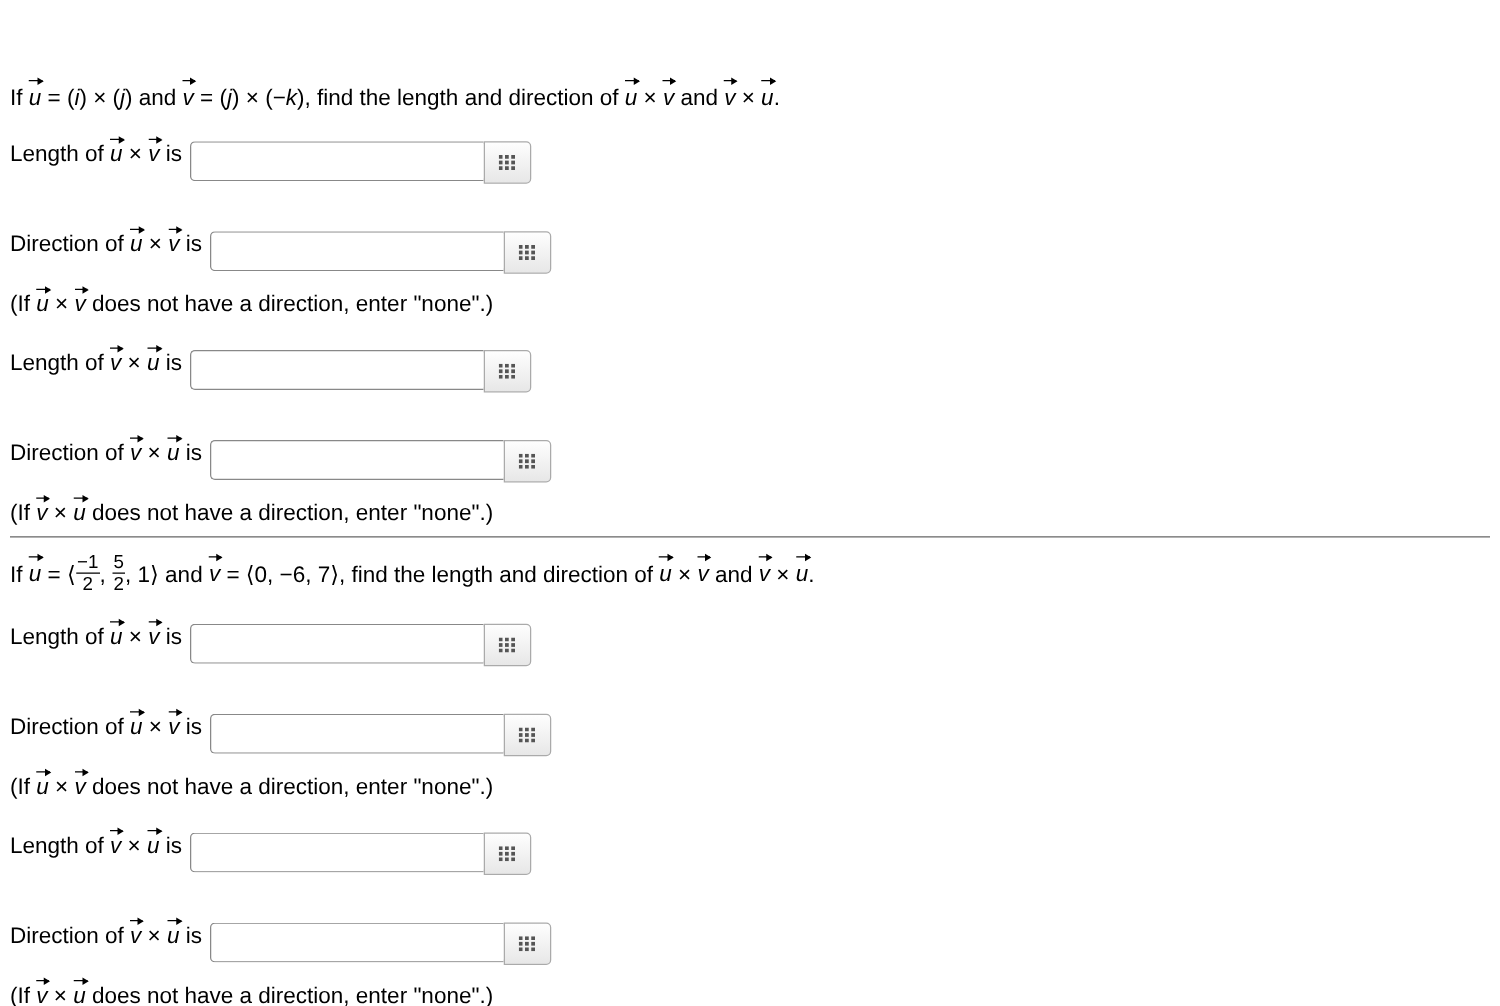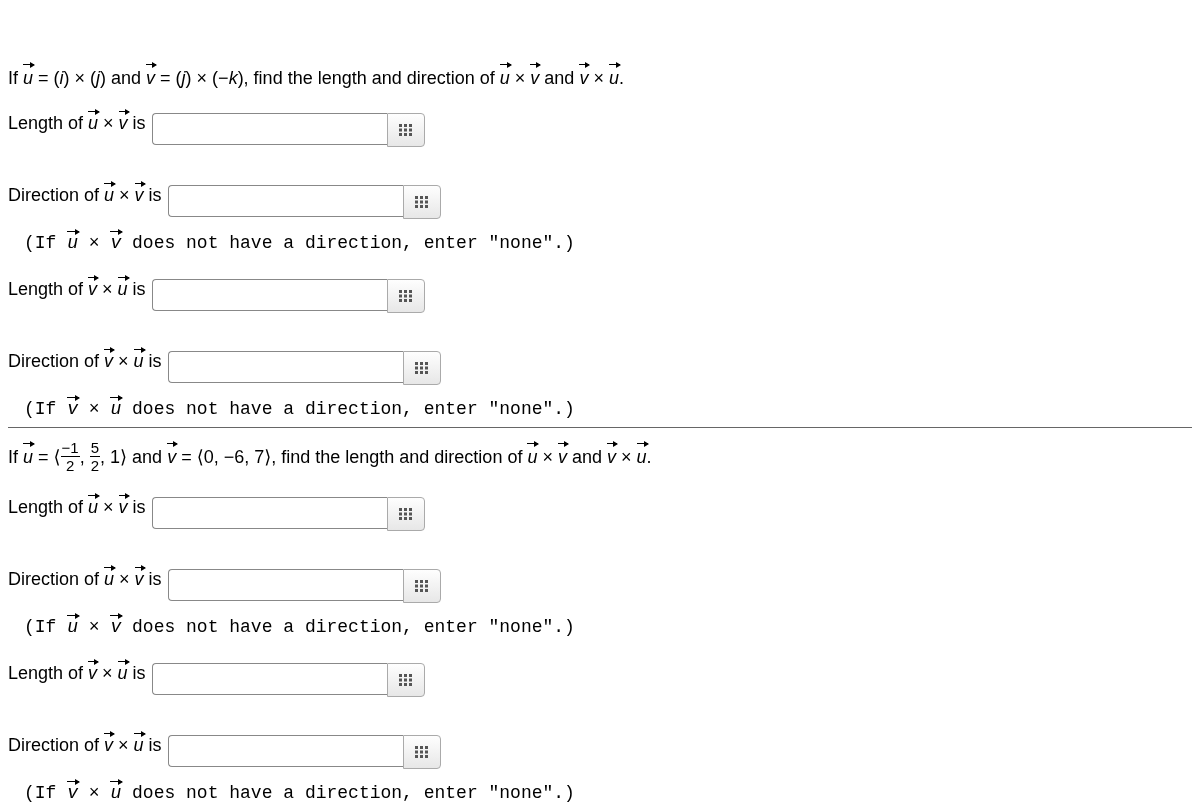--- a/index.html
+++ b/index.html
@@ -58,22 +58,21 @@
     display: flex;
     align-items: center;
     justify-content: center;
     cursor: pointer;
   }
   .eq-btn svg {
     width: 14px;
     height: 12px;
   }
   .hint {
-    margin: 2px 0 26px 16px;
-    font-family: Liberation Mono, monospace;
+    margin: 2px 0 26px 0;
   }
   hr.sep {
     border: none;
     border-top: 1px solid #666;
     margin: 4px 0 12px 0;
   }
   .vec {
     font-style: italic;
     position: relative;
     display: inline-block;

